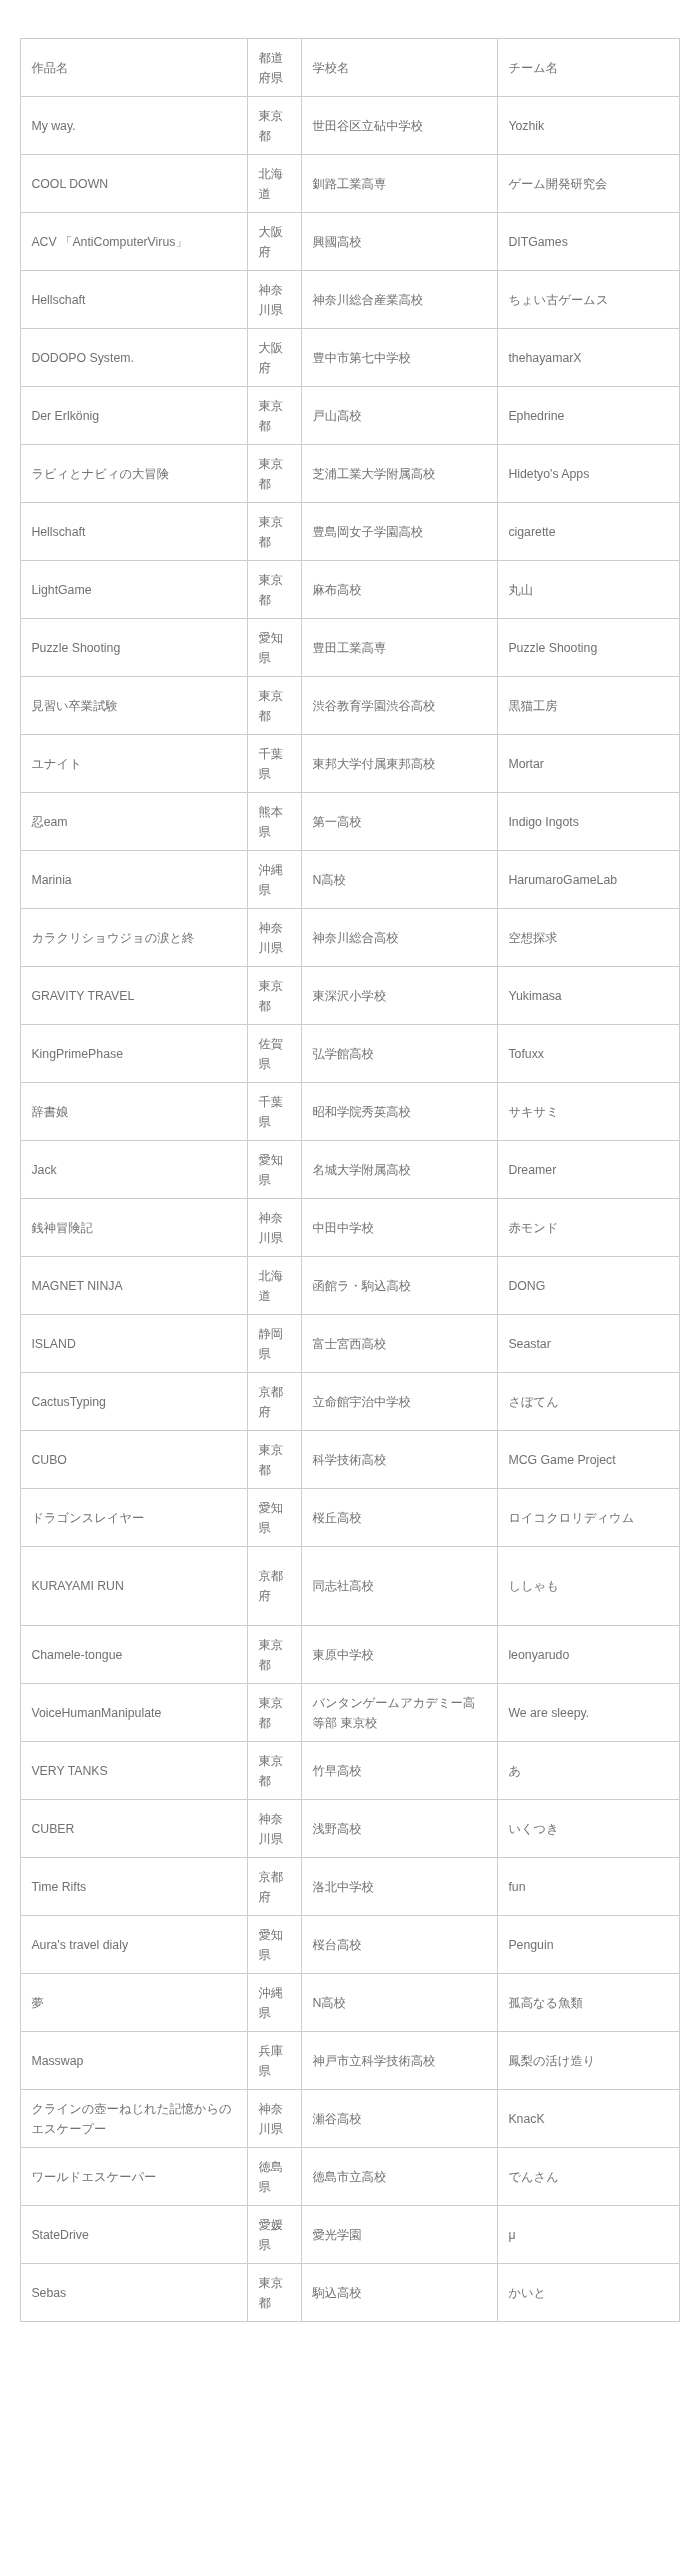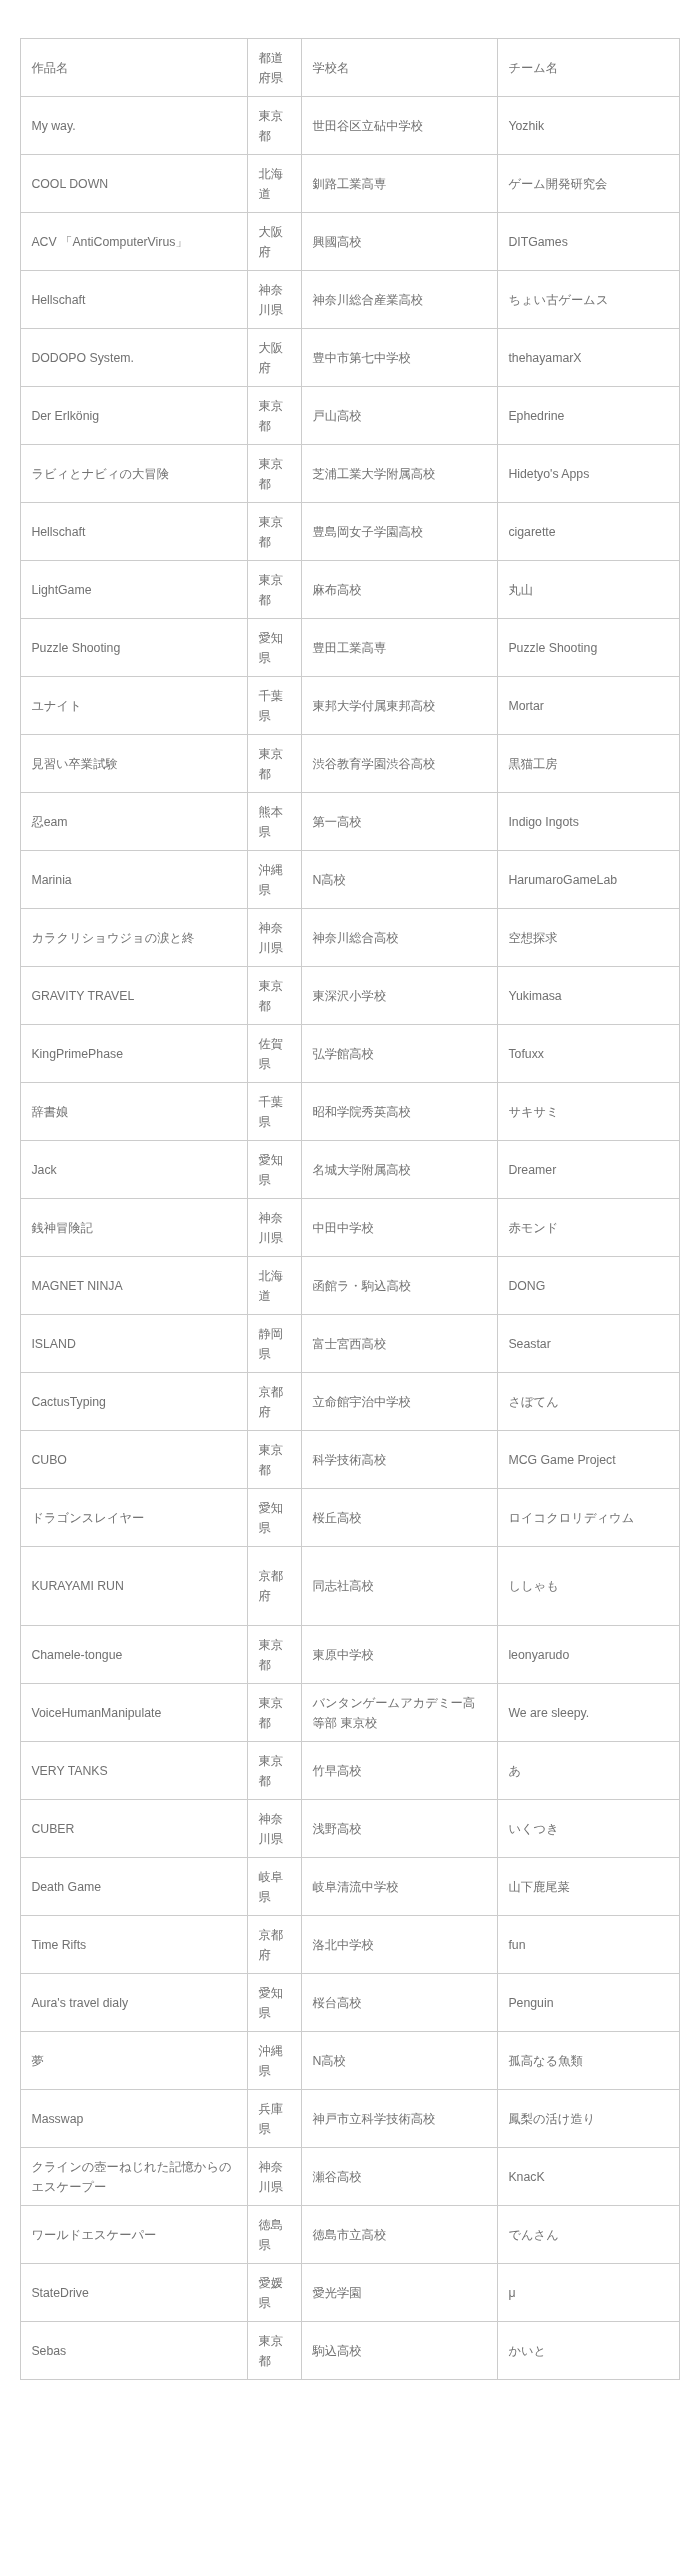--- a/index.html
+++ b/index.html
@@ -123,30 +123,30 @@
           <td>麻布高校</td>
           <td>丸山</td>
         </tr>
         <tr>
           <td>Puzzle Shooting</td>
           <td>愛知県</td>
           <td>豊田工業高専</td>
           <td>Puzzle Shooting</td>
         </tr>
         <tr>
+          <td>見習い卒業試験</td>
+          <td>東京都</td>
+          <td>渋谷教育学園渋谷高校</td>
+          <td>黒猫工房</td>
+        </tr>
+        <tr>
           <td>ユナイト</td>
           <td>千葉県</td>
           <td>東邦大学付属東邦高校</td>
           <td>Mortar</td>
-        </tr>
-        <tr>
-          <td>見習い卒業試験</td>
-          <td>東京都</td>
-          <td>渋谷教育学園渋谷高校</td>
-          <td>黒猫工房</td>
         </tr>
         <tr>
           <td>忍eam</td>
           <td>熊本県</td>
           <td>第一高校</td>
           <td>Indigo Ingots</td>
         </tr>
         <tr>
           <td>Marinia</td>
           <td>沖縄県</td>
@@ -241,26 +241,20 @@
           <td>VERY TANKS</td>
           <td>東京都</td>
           <td>竹早高校</td>
           <td>あ</td>
         </tr>
         <tr>
           <td>CUBER</td>
           <td>神奈川県</td>
           <td>浅野高校</td>
           <td>いくつき</td>
-        </tr>
-        <tr>
-          <td>Death Game</td>
-          <td>岐阜県</td>
-          <td>岐阜清流中学校</td>
-          <td>山下鹿尾菜</td>
         </tr>
         <tr>
           <td>Time Rifts</td>
           <td>京都府</td>
           <td>洛北中学校</td>
           <td>fun</td>
         </tr>
         <tr>
           <td>Aura's travel dialy</td>
           <td>愛知県</td>

